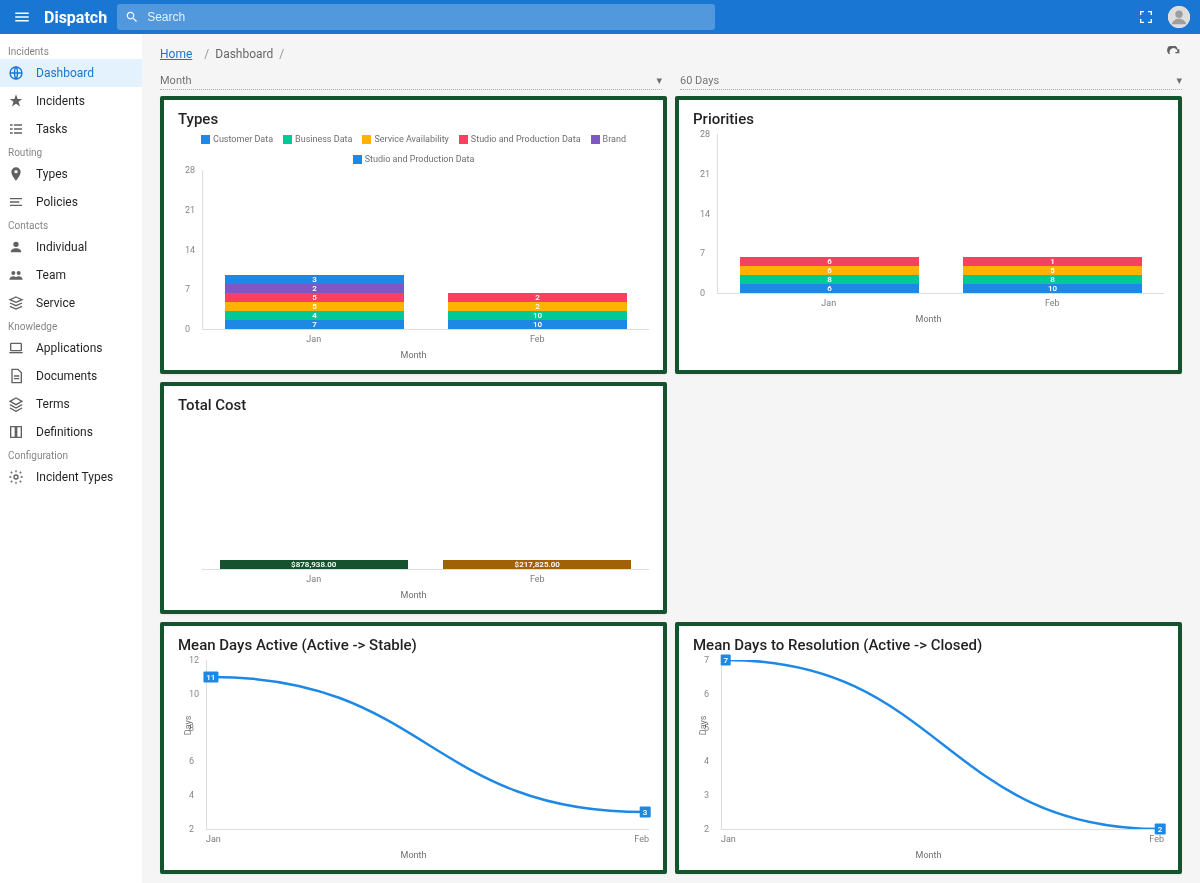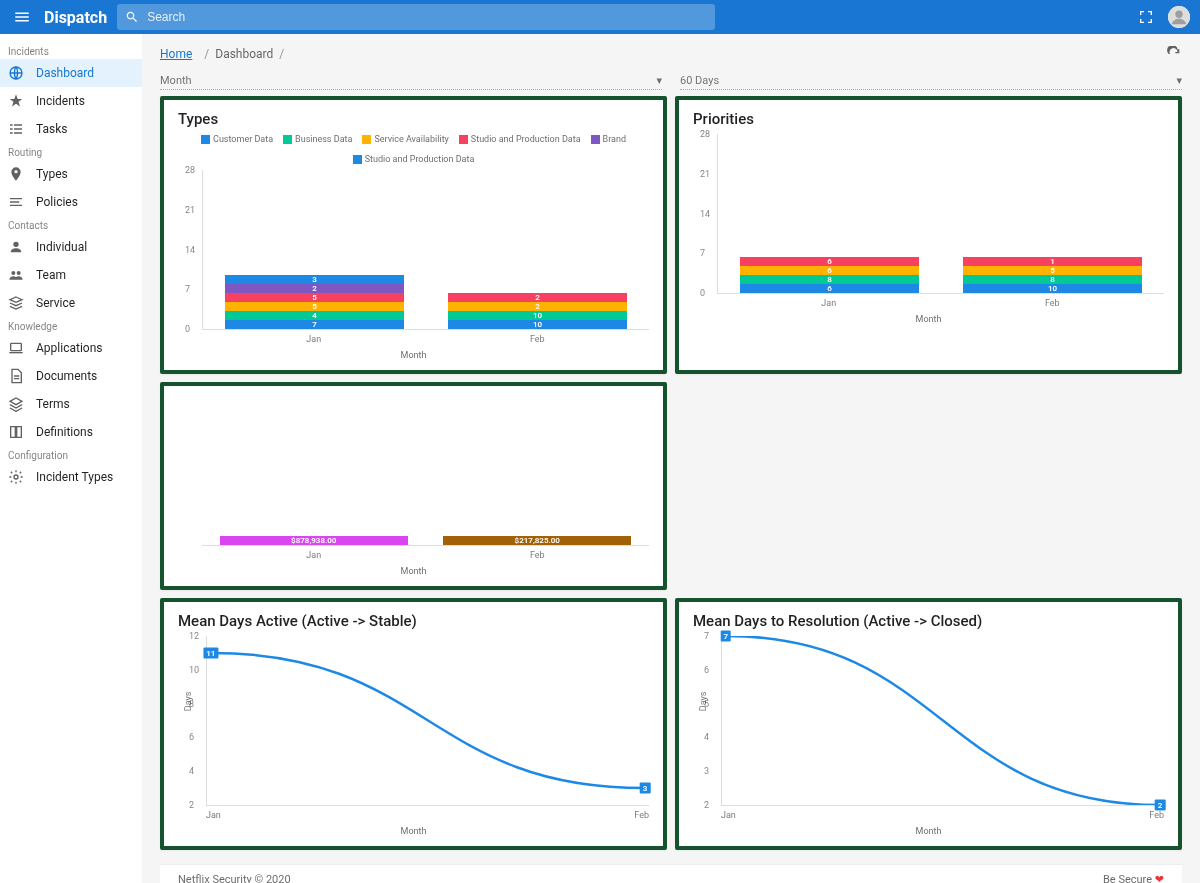--- a/index.html
+++ b/index.html
@@ -284,24 +284,25 @@
               </div>
             </div>
           </div>
           <div class="xlabels">
             <span>Jan</span>
             <span>Feb</span>
           </div>
           <div class="axis-title">Month</div>
         </div>
         <div class="card">
+          <div class="card-title">Total Cost</div>
           <div class="chart-area tall" style="border-left:none">
             <div class="bar-row">
               <div class="stack" style="width:42%">
-                <div class="seg" style="height:97.65977777777778%;background:#d946ef">$878,938.00</div>
+                <div class="seg" style="height:97.65977777777778%;background:#14532d">$878,938.00</div>
               </div>
               <div class="stack" style="width:42%">
                 <div class="seg" style="height:24.20277777777778%;background:#a16207">$217,825.00</div>
               </div>
             </div>
           </div>
           <div class="xlabels">
             <span>Jan</span>
             <span>Feb</span>
           </div>

